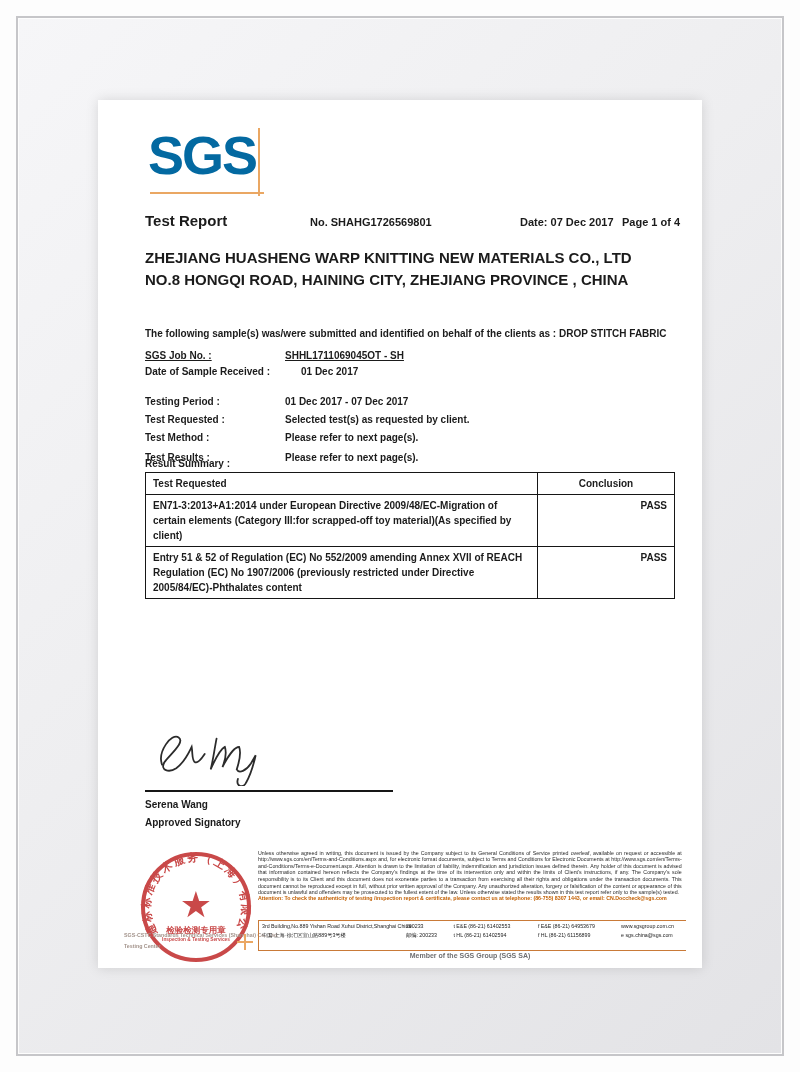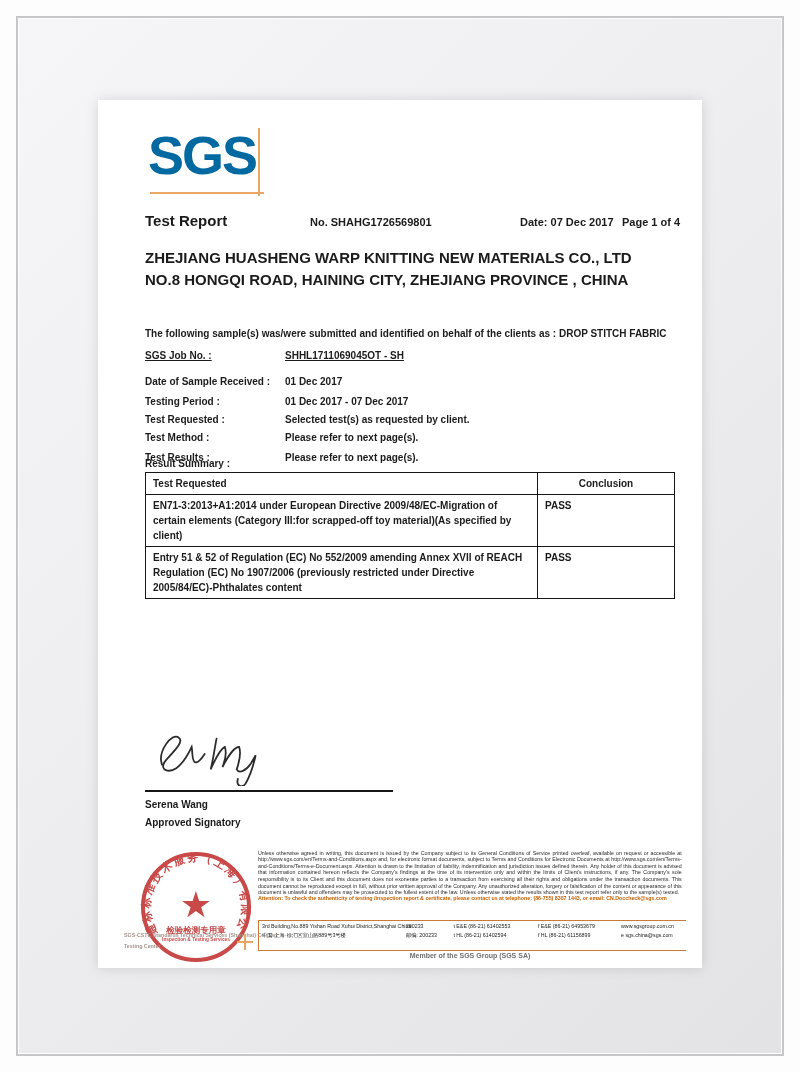--- a/index.html
+++ b/index.html
@@ -20,31 +20,31 @@
   .title{left:47px;top:112px;font-size:15px;font-weight:700;}
   .meta{top:116px;font-size:11px;font-weight:700;}
   .m-no{left:212px;} .m-date{left:422px;} .m-page{left:524px;}
 
   .company{left:47px;top:147px;font-size:15px;font-weight:700;line-height:22px;}
   .sample{left:47px;top:228px;font-size:10px;font-weight:600;}
 
   .fields{left:47px;top:250px;width:520px;font-size:10px;font-weight:600;}
   .frow{position:absolute;left:0;display:flex;}
   .frow .lab{width:140px;}
-  .f0{top:0;text-decoration:underline;} .f1{top:26px;} .f2{top:46px;} .f3{top:64px;} .f4{top:82px;} .f5{top:102px;}
+  .f0{top:0;text-decoration:underline;} .f1{top:16px;gap:16px;} .f2{top:46px;} .f3{top:64px;} .f4{top:82px;} .f5{top:102px;}
 
   .rsum{left:47px;top:358px;font-size:10px;font-weight:700;}
 
   table.results{left:47px;top:372px;width:530px;border-collapse:collapse;table-layout:fixed;}
   table.results td,table.results th{border:1.5px solid #161616;font-size:10px;line-height:15px;
     padding:3px 7px;vertical-align:top;text-align:left;}
   table.results th{font-weight:700;}
   table.results td{font-weight:600;}
   .col-c{width:122px;text-align:center !important;}
-  table.results .concl{text-align:left;font-weight:600;}
+  table.results .concl{text-align:right;font-weight:600;}
 
   .sig-block{left:47px;top:592px;font-size:10px;font-weight:600;line-height:15px;}
   .sig-svg{left:50px;top:622px;}
   .sig-line{left:47px;top:690px;width:248px;height:2px;background:#161616;}
   .sig-name{left:47px;top:699px;font-size:10px;font-weight:600;}
   .sig-role{left:47px;top:717px;font-size:10px;font-weight:600;}
 
   
   .stamp{left:38px;top:747px;width:120px;height:120px;}
   .stamp-overlay{color:#a3938b;font-weight:600;white-space:nowrap;}

